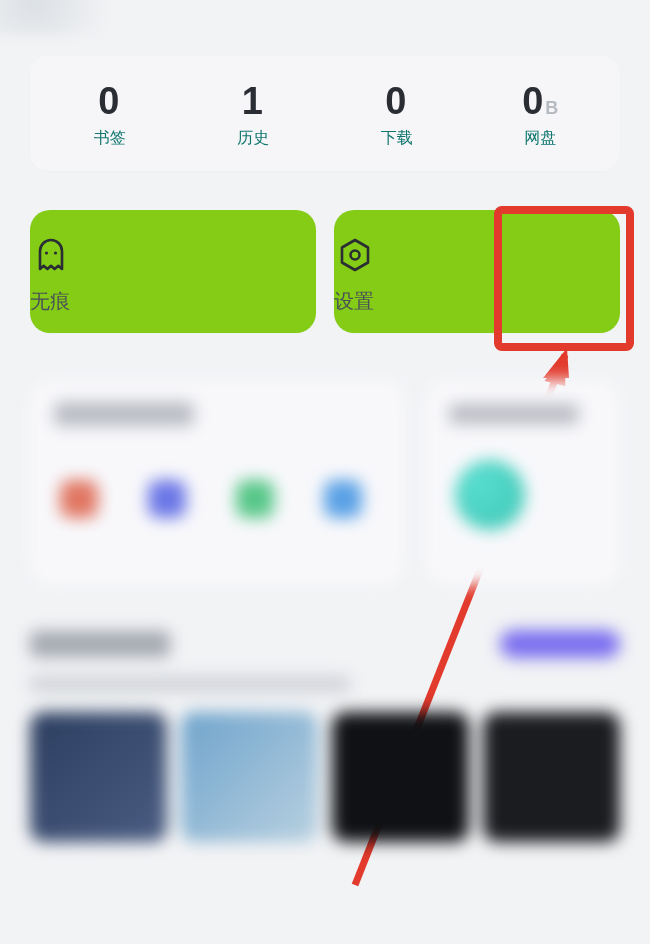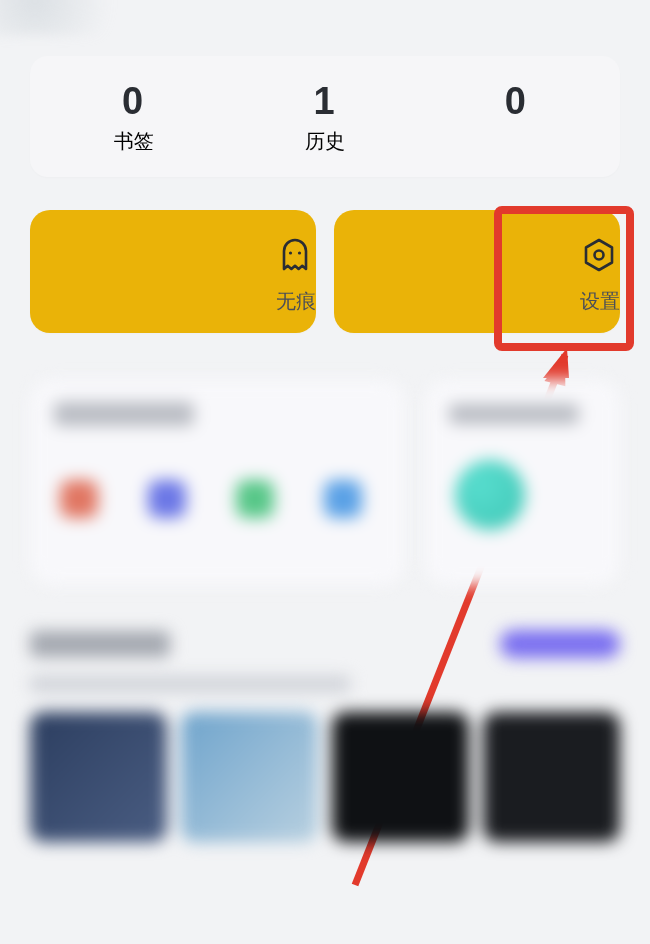--- a/index.html
+++ b/index.html
@@ -47,39 +47,39 @@
       position: relative;
       display: inline-block;
     }
     .stat .num .suffix {
       font-size: 18px;
       color: #b6bbc2;
       margin-left: 2px;
       vertical-align: baseline;
     }
     .stat .lbl {
-      font-size: 20px;
-      color: #000000;
+      font-size: 16px;
+      color: #0f766e;
     }
 
     
     .tools-row {
       position: absolute;
       top: 210px; left: 30px; right: 30px;
       display: flex;
       gap: 18px;
     }
     .tool {
       flex: 1;
-      background: #eab308;
+      background: #84cc16;
       border-radius: 20px;
       padding: 24px 0 18px;
       display: flex;
       flex-direction: column;
-      align-items: flex-end;
+      align-items: flex-start;
       cursor: pointer;
       box-shadow: 0 1px 2px rgba(0,0,0,.02);
     }
     .tool .tool-icon {
       width: 42px; height: 42px;
       margin-bottom: 12px;
       display: flex;
       align-items: center;
       justify-content: center;
     }
@@ -159,20 +159,27 @@
   <div class="stat">
     <div class="num">
       <span>1</span><span class="suffix"></span>
     </div>
     <div class="lbl">历史</div>
   </div>
   <div class="stat">
     <div class="num">
       <span>0</span><span class="suffix"></span>
     </div>
+    <div class="lbl">下载</div>
+  </div>
+  <div class="stat">
+    <div class="num">
+      <span>0</span><span class="suffix">B</span>
+    </div>
+    <div class="lbl">网盘</div>
   </div>
 </div>
 
 <div class="tools-row">
 
   <div class="tool">
     <span class="tool-icon">
       <svg viewBox="0 0 40 40" fill="none" stroke="#2a2d33" stroke-width="2.6" stroke-linecap="round" stroke-linejoin="round">
         <path d="M9 34 V16 a11 11 0 0 1 22 0 V34 l-3.7-3.2 L23.6 34 20 30.8 16.4 34 12.7 30.8 Z"></path>
         <circle cx="15.5" cy="18" r="1.6" fill="#2a2d33" stroke="none"></circle>

